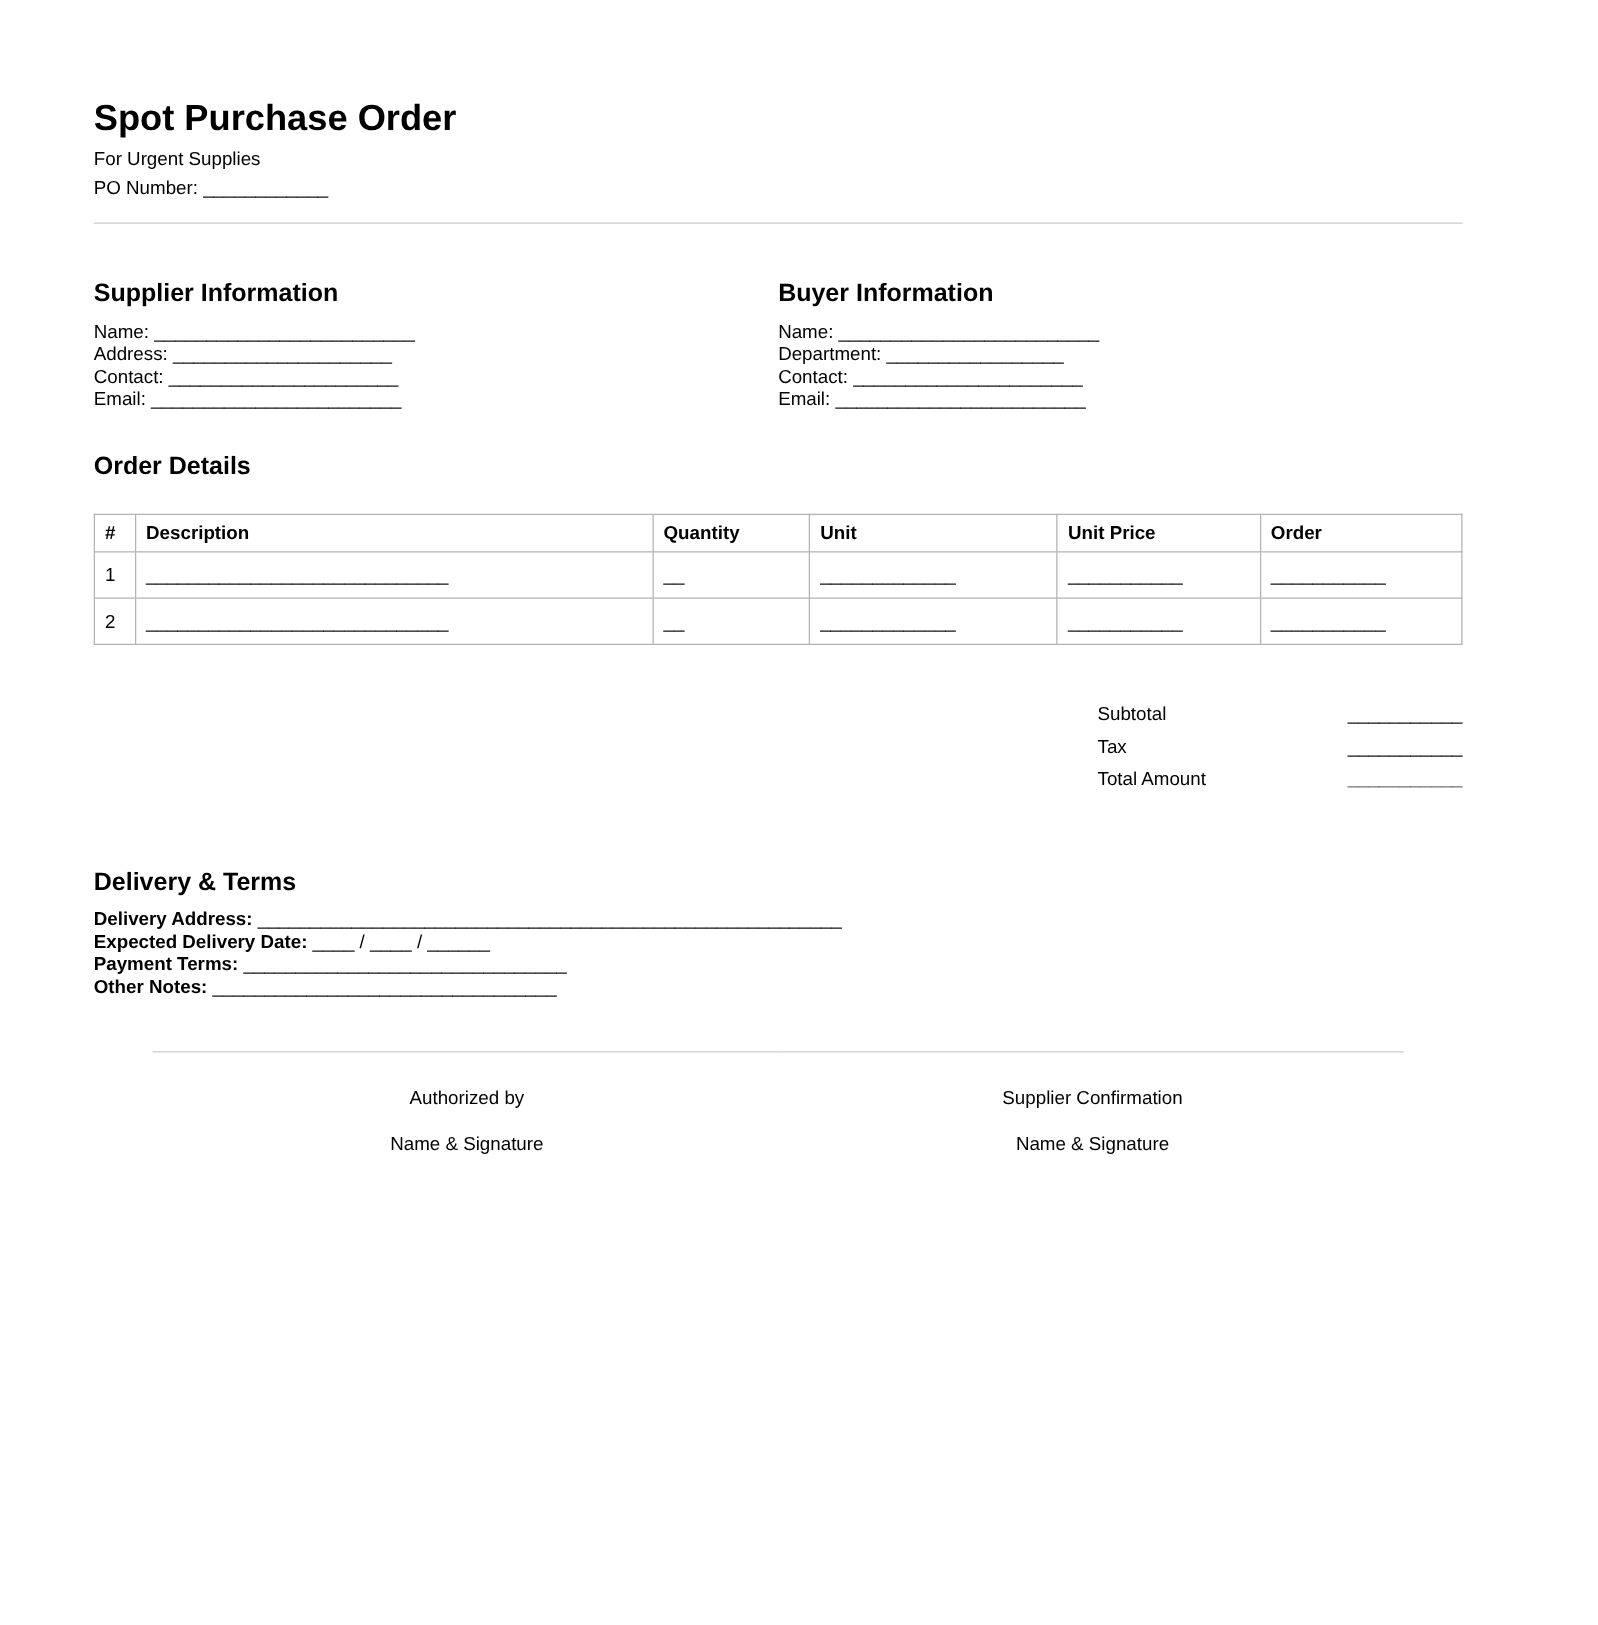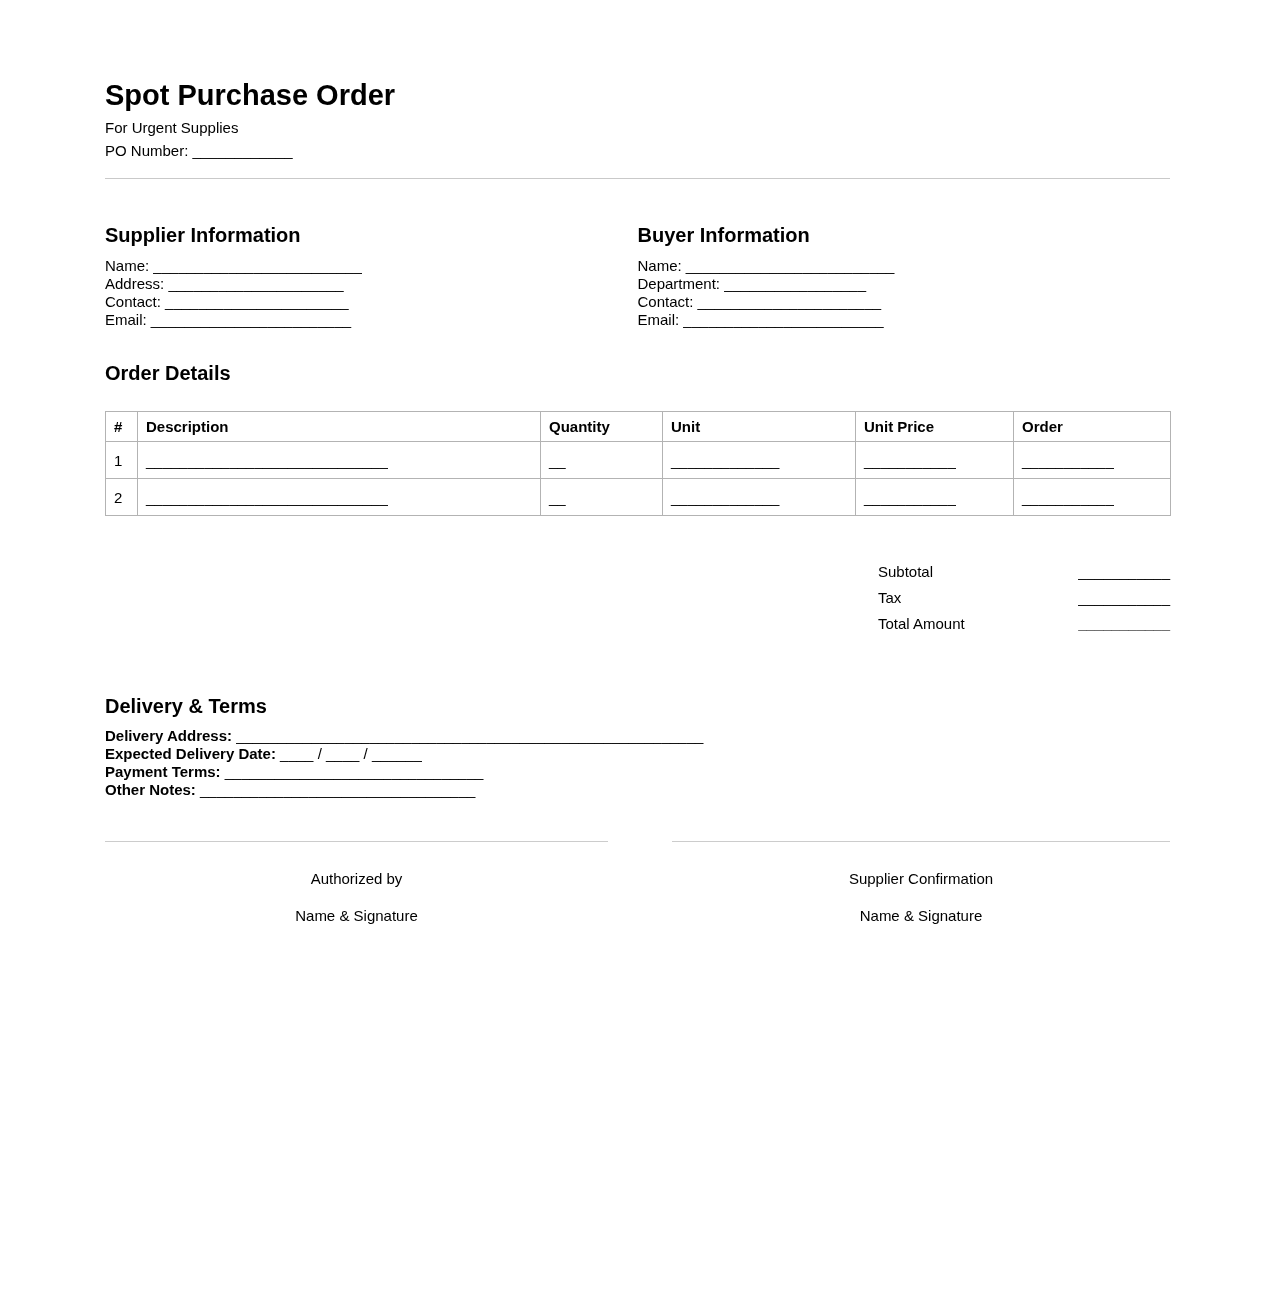--- a/index.html
+++ b/index.html
@@ -3,21 +3,21 @@
 <meta charset="utf-8">
 <style>
   * { margin:0; padding:0; box-sizing:border-box; }
   html,body { background:#ffffff; }
   body {
     width:1278px; height:1300px;
     font-family:"Liberation Sans", sans-serif;
     color:#000;
     position:relative;
   }
-  .page { padding:78px 108px 0 105px; }
+  .page { padding:78px 108px 0 75px; }
 
   
   .doc-title { font-size:29px; line-height:34px; font-weight:700; margin-bottom:7px; }
   .doc-subtitle { font-size:15px; line-height:18px; margin-bottom:5px; }
   .meta-line { font-size:15px; line-height:18px; }
   .blank { letter-spacing:0; white-space:pre; }
   .bold-slash { font-weight:700; }
   .top-divider { border:none; border-top:1px solid #c9c9c9; margin-top:18px; }
 
   
@@ -47,21 +47,21 @@
   .summary-row { display:flex; justify-content:space-between; align-items:center; height:26px; font-size:15px; }
   .sline.bold { font-weight:700; }
 
   
   .delivery-section { margin-top:60px; }
   .delivery-section .section-heading { margin-bottom:10px; }
   .dfield { font-size:15px; line-height:18px; }
   .dlabel { font-weight:700; }
 
   
-  .signatures { display:flex; justify-content:space-between; margin-top:42px; }
+  .signatures { display:flex; justify-content:center; margin-top:42px; }
   .sig-block { border-top:1px solid #cccccc; }
   .sig-block.left { width:503px; }
   .sig-block.right { width:498px; }
   .sig-title { text-align:center; font-size:15px; line-height:18px; margin-top:28px; }
   .sig-sub   { text-align:center; font-size:15px; line-height:18px; margin-top:19px; }
 </style>
 </head>
 <body>
 
 <div class="page">

